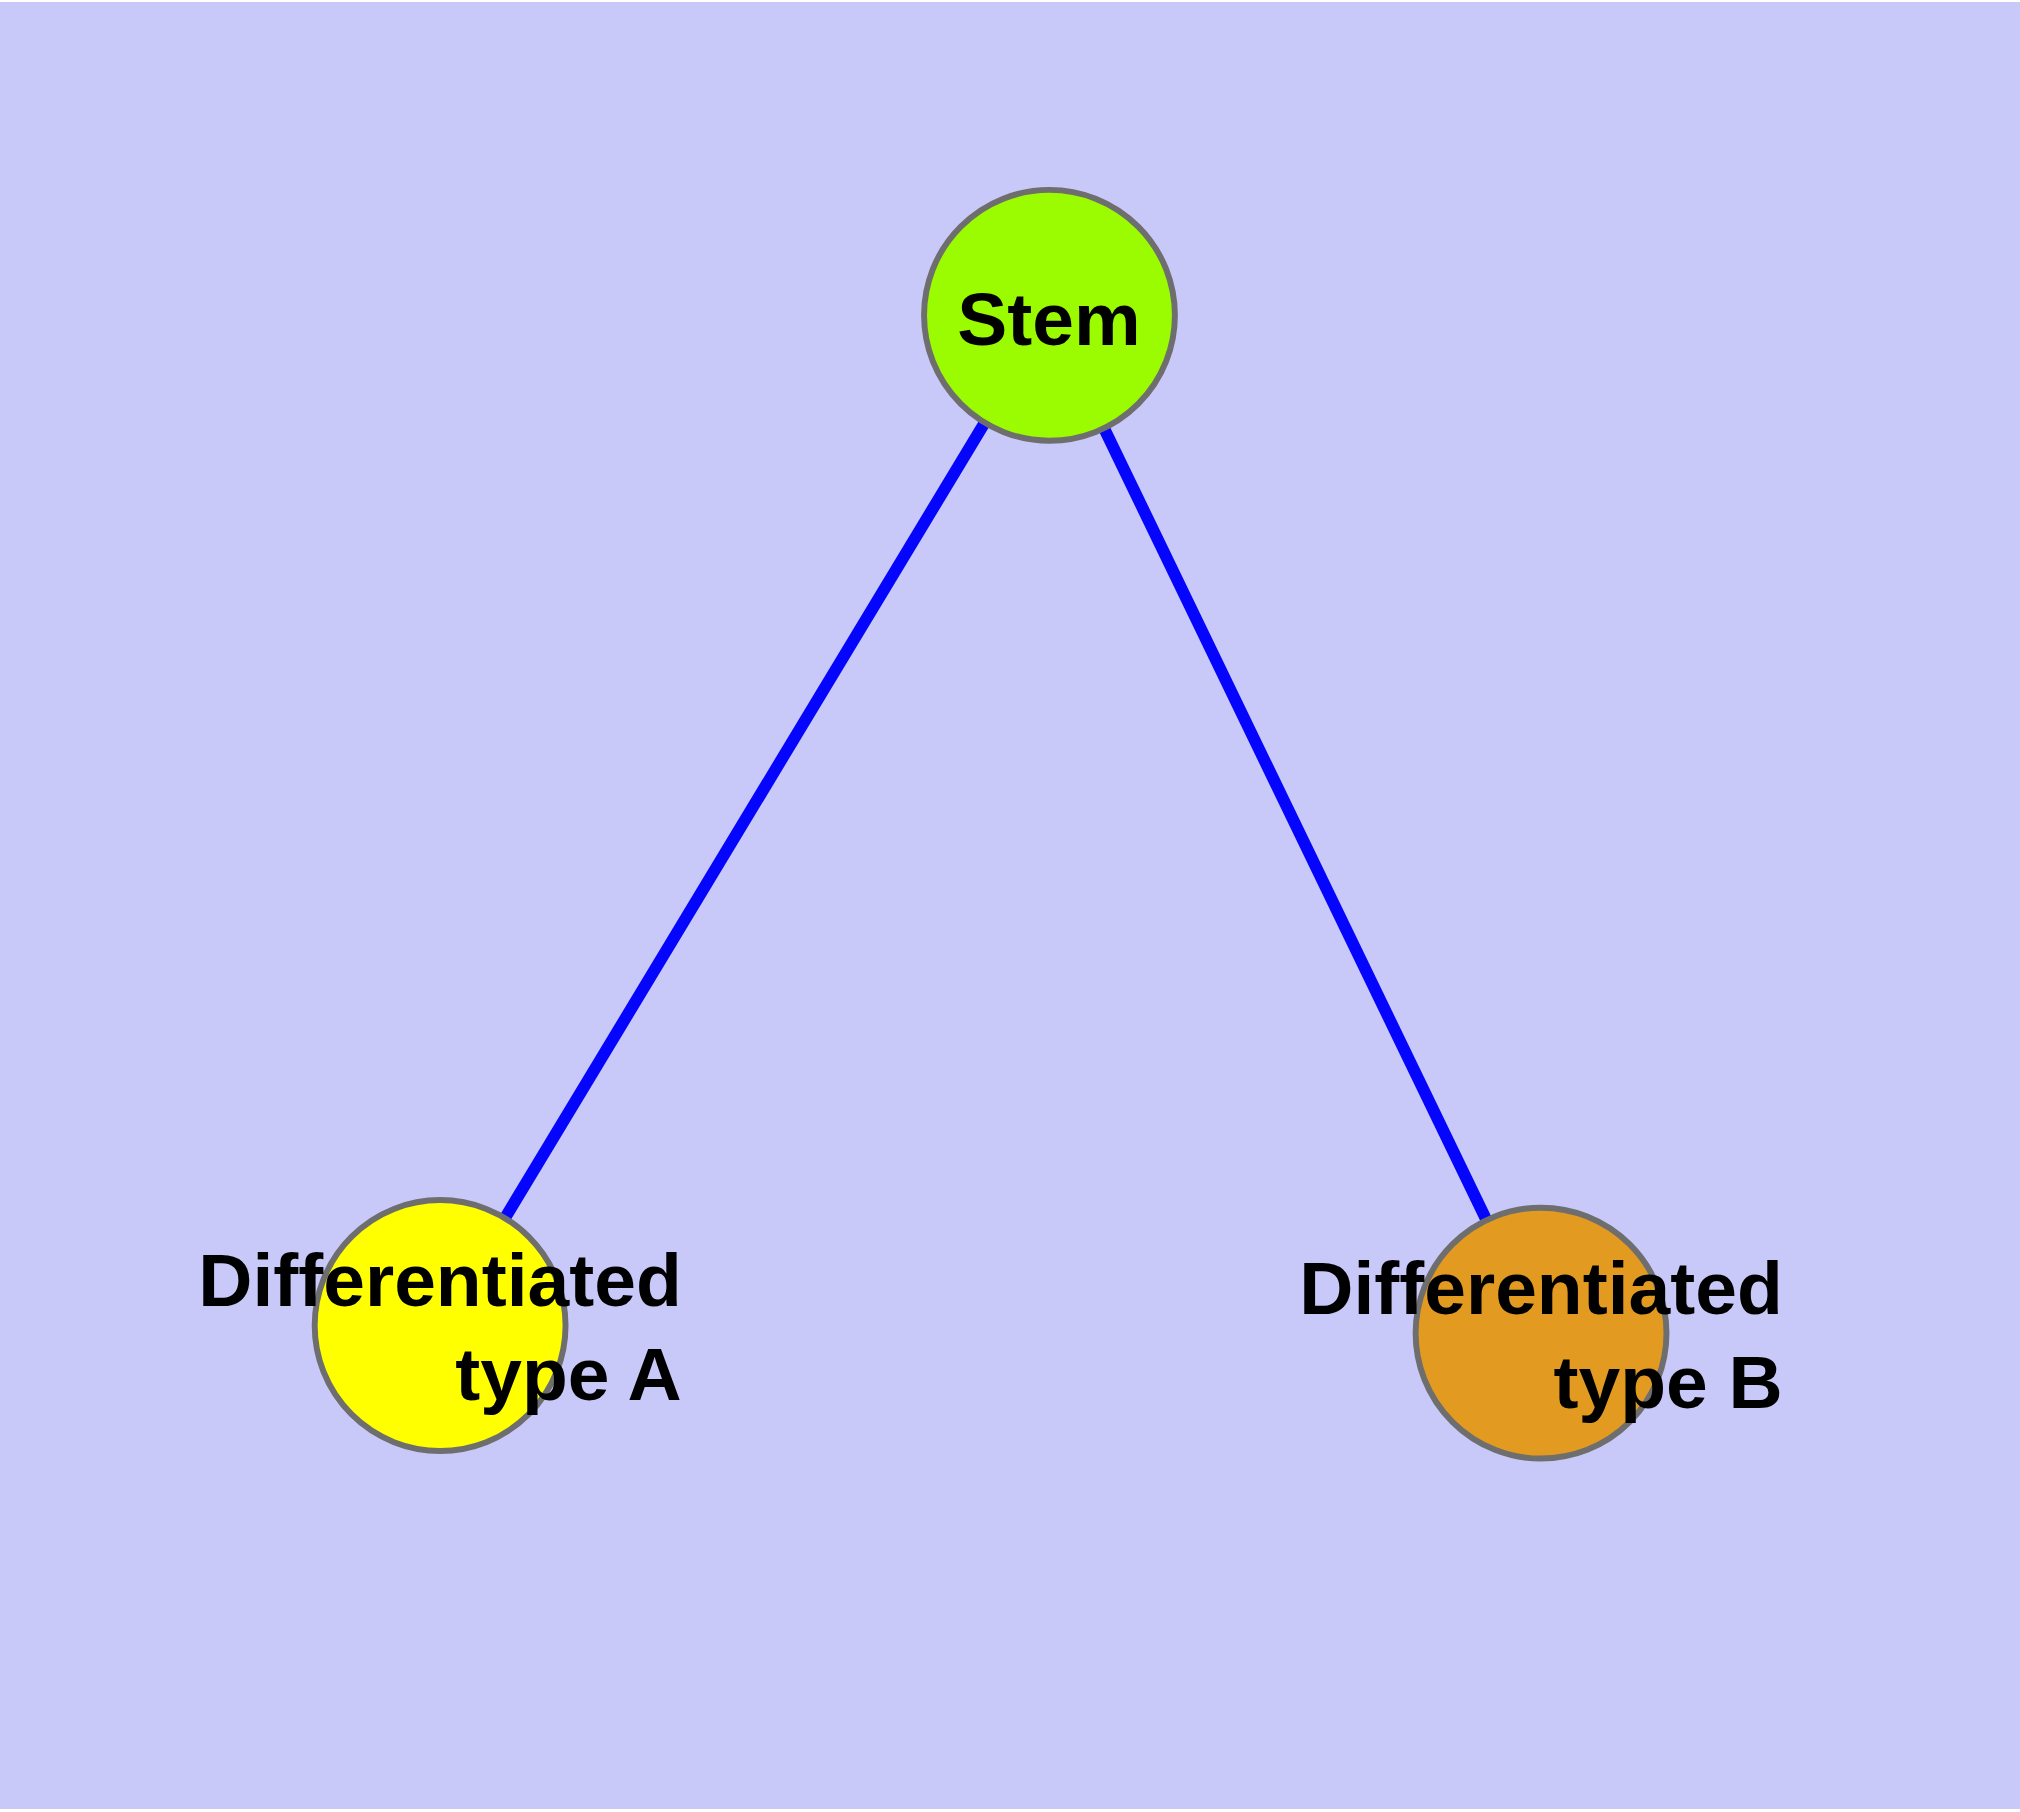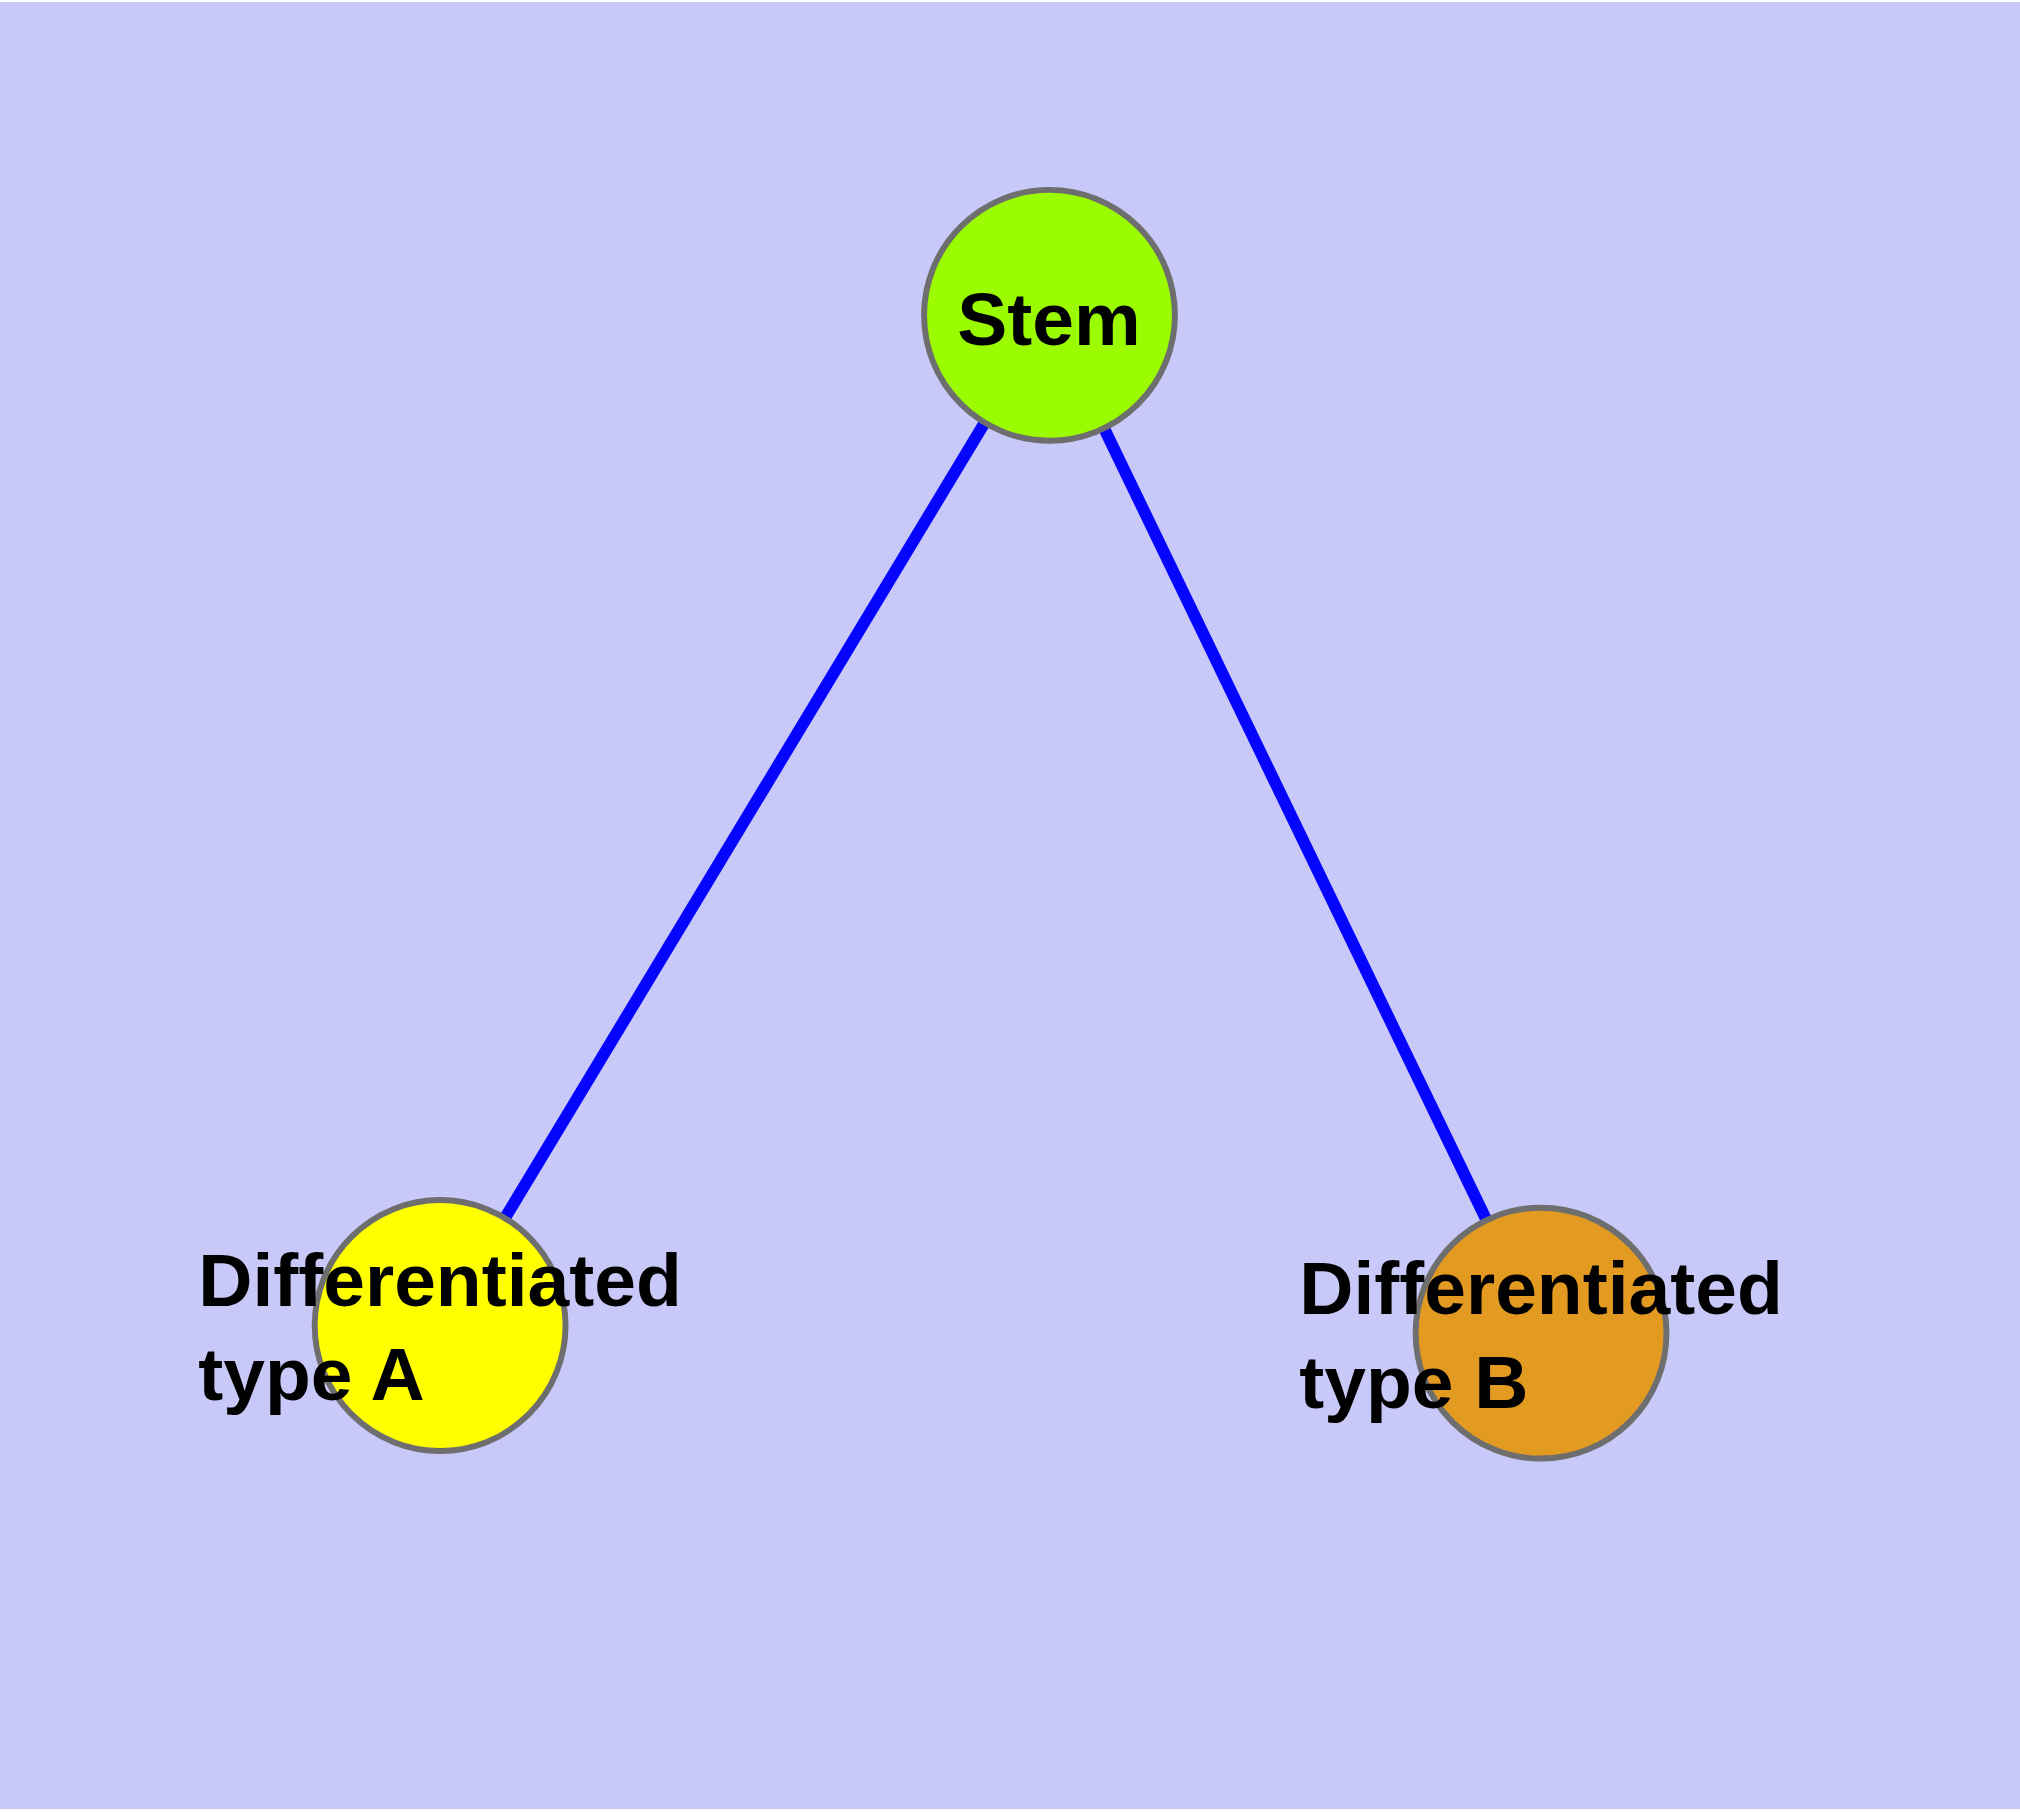--- a/index.html
+++ b/index.html
@@ -38,21 +38,21 @@
     stroke: #6E6E6E;
     stroke-width: 7;
   }
   .node-label {
     position: absolute;
     transform: translate(-50%, -50%);
     font-weight: bold;
     font-size: 75px;
     line-height: 94px;
     color: #000000;
-    text-align: left;
+    text-align: right;
     white-space: pre-line;
     pointer-events: none;
   }
   #label-stem { left: 1049px; top: 319px; }
   #label-type-a { left: 440px; top: 1327px; }
   #label-type-b { left: 1541px; top: 1335px; }
 </style>
 </head>
 <body>
 

